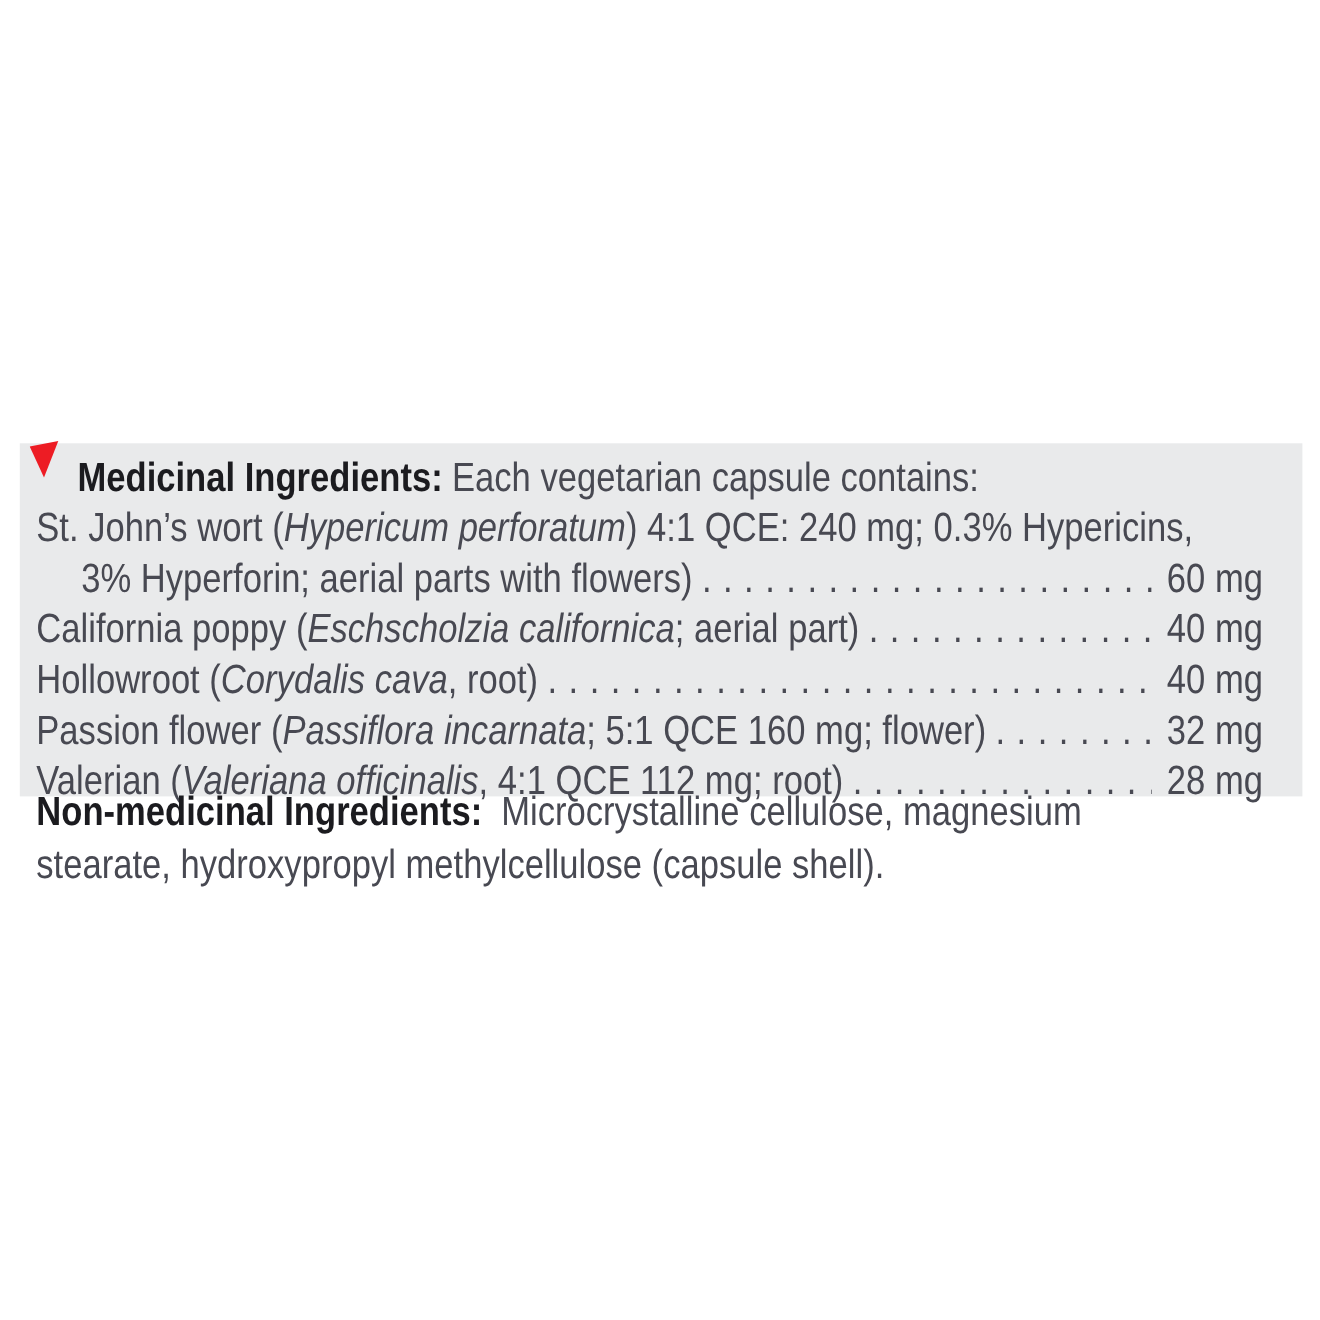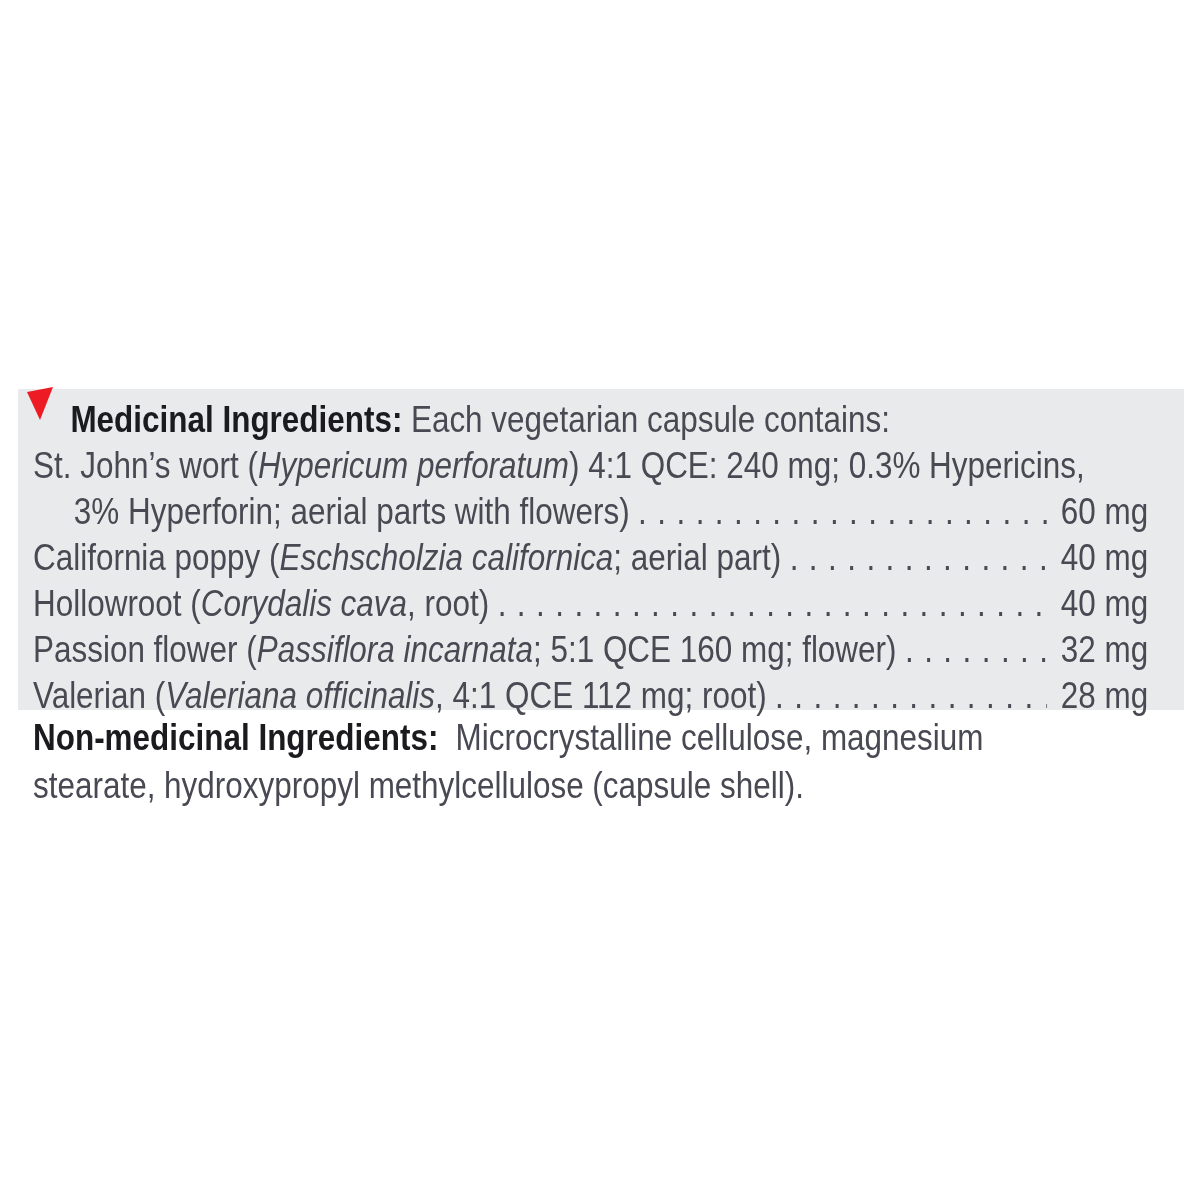--- a/index.html
+++ b/index.html
@@ -14,21 +14,21 @@
   body{
     width:1200px;height:1200px;
     background:var(--page-bg);
     font-family:"Liberation Sans", sans-serif;
   }
   .canvas{
     position:relative;width:1200px;height:1200px;
     background:var(--page-bg);overflow:hidden;
   }
   .panel{
-    position:absolute;left:18px;top:389px;
+    position:absolute;left:18px;top:403px;
     width:1166px;height:321px;
     background:var(--panel-bg);
   }
   .marker{
     position:absolute;left:9px;top:-2px;
     color:var(--marker-red);
   }
   
   .condensed{
     transform:scaleX(0.85);

